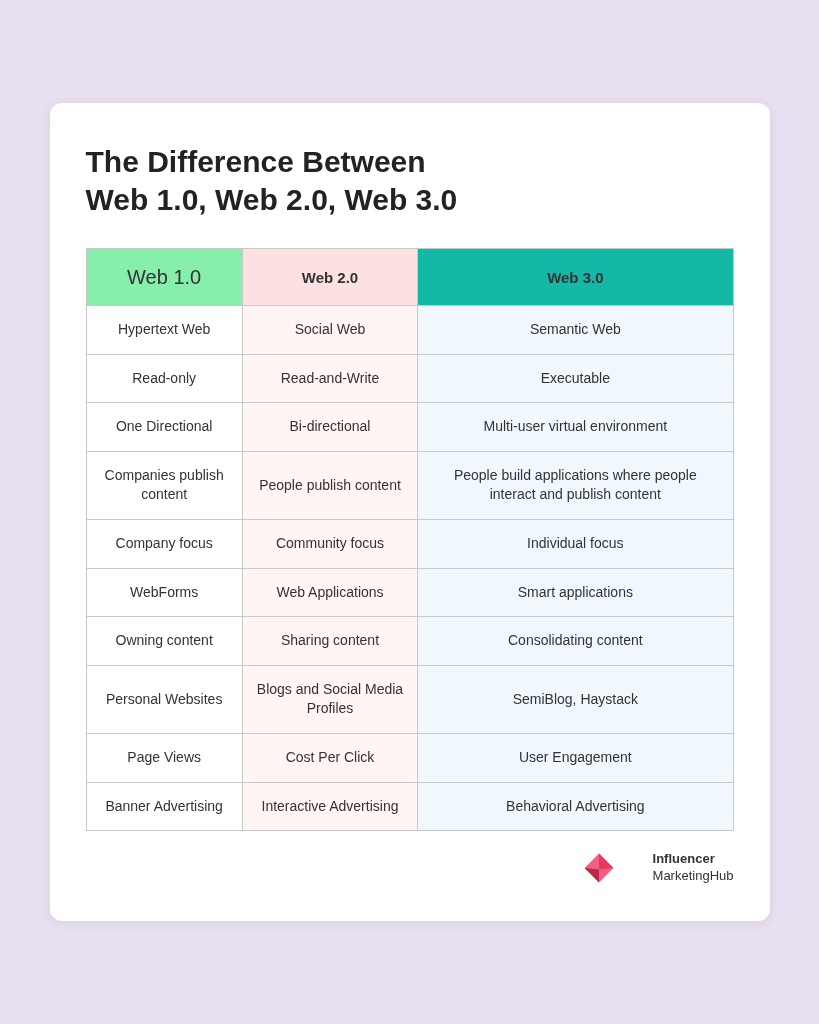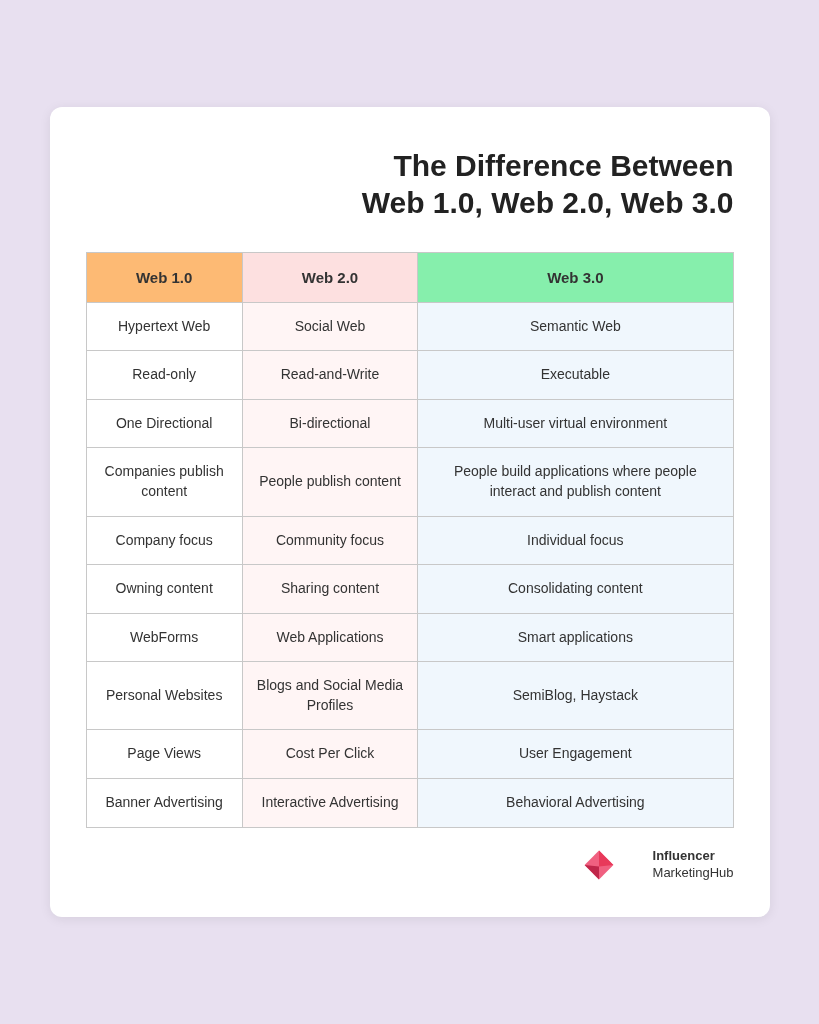--- a/index.html
+++ b/index.html
@@ -14,21 +14,21 @@
     }
     .card {
       background: #ffffff;
       border-radius: 12px;
       padding: 40px 36px 36px 36px;
       max-width: 720px;
       width: 100%;
       box-shadow: 0 2px 12px rgba(0,0,0,0.08);
     }
     .title {
-      text-align: right;
+      text-align: left;
       font-size: 30px;
       font-weight: 800;
       color: #222;
       line-height: 1.25;
       margin-bottom: 30px;
       font-family: Arial, sans-serif;
     }
     table {
       width: 100%;
       border-collapse: collapse;
@@ -36,23 +36,23 @@
       font-family: Arial, sans-serif;
     }
     th, td {
       border: 1px solid #c8c8c8;
       padding: 14px 12px;
       text-align: center;
       vertical-align: middle;
       line-height: 1.4;
       color: #333;
     }
-    .header-web1 { background-color: #fdba74; font-weight: 700; font-size: 15px; }
+    .header-web1 { background-color: #86efac; font-weight: 400; font-size: 20px; }
     .header-web2 { background-color: #fde0e0; font-weight: 600; font-size: 15px; }
-    .header-web3 { background-color: #86efac; font-weight: 600; font-size: 15px; }
+    .header-web3 { background-color: #14b8a6; font-weight: 600; font-size: 15px; }
     .cell-web1 { background-color: #ffffff; }
     .cell-web2 { background-color: #fff5f5; margin-left: 18px; }
     .cell-web3 { background-color: #f0f7fd; }
     .logo-area {
       display: flex;
       justify-content: flex-end;
       align-items: center;
       margin-top: 20px;
       gap: 8px;
     }
@@ -110,28 +110,28 @@
           <td class="cell-web1">Companies publish content</td>
           <td class="cell-web2">People publish content</td>
           <td class="cell-web3">People build applications where people interact and publish content</td>
         </tr>
         <tr>
           <td class="cell-web1">Company focus</td>
           <td class="cell-web2">Community focus</td>
           <td class="cell-web3">Individual focus</td>
         </tr>
         <tr>
+          <td class="cell-web1">WebForms</td>
+          <td class="cell-web2">Web Applications</td>
+          <td class="cell-web3">Smart applications</td>
+        </tr>
+        <tr>
           <td class="cell-web1">Owning content</td>
           <td class="cell-web2">Sharing content</td>
           <td class="cell-web3">Consolidating content</td>
-        </tr>
-        <tr>
-          <td class="cell-web1">WebForms</td>
-          <td class="cell-web2">Web Applications</td>
-          <td class="cell-web3">Smart applications</td>
         </tr>
         <tr>
           <td class="cell-web1">Personal Websites</td>
           <td class="cell-web2">Blogs and Social Media Profiles</td>
           <td class="cell-web3">SemiBlog, Haystack</td>
         </tr>
         <tr>
           <td class="cell-web1">Page Views</td>
           <td class="cell-web2">Cost Per Click</td>
           <td class="cell-web3">User Engagement</td>

